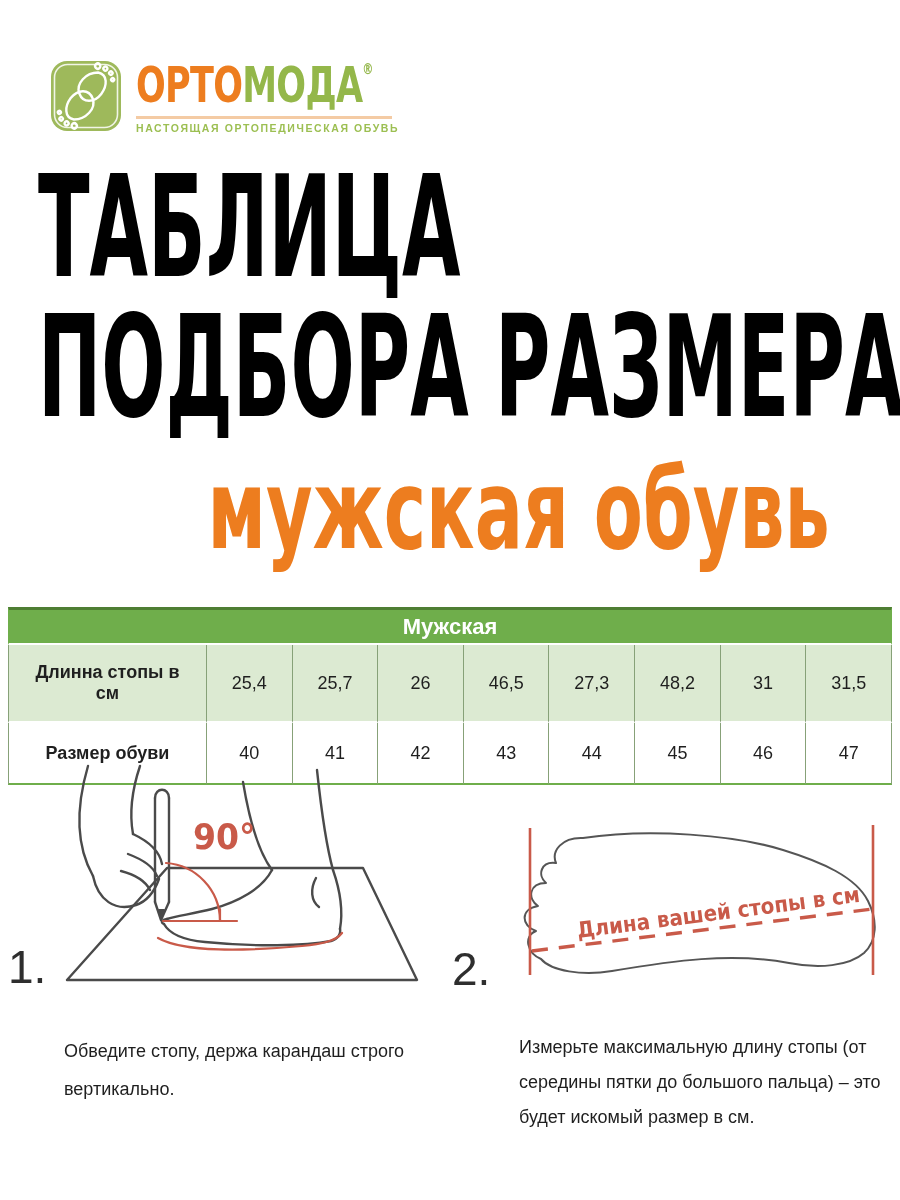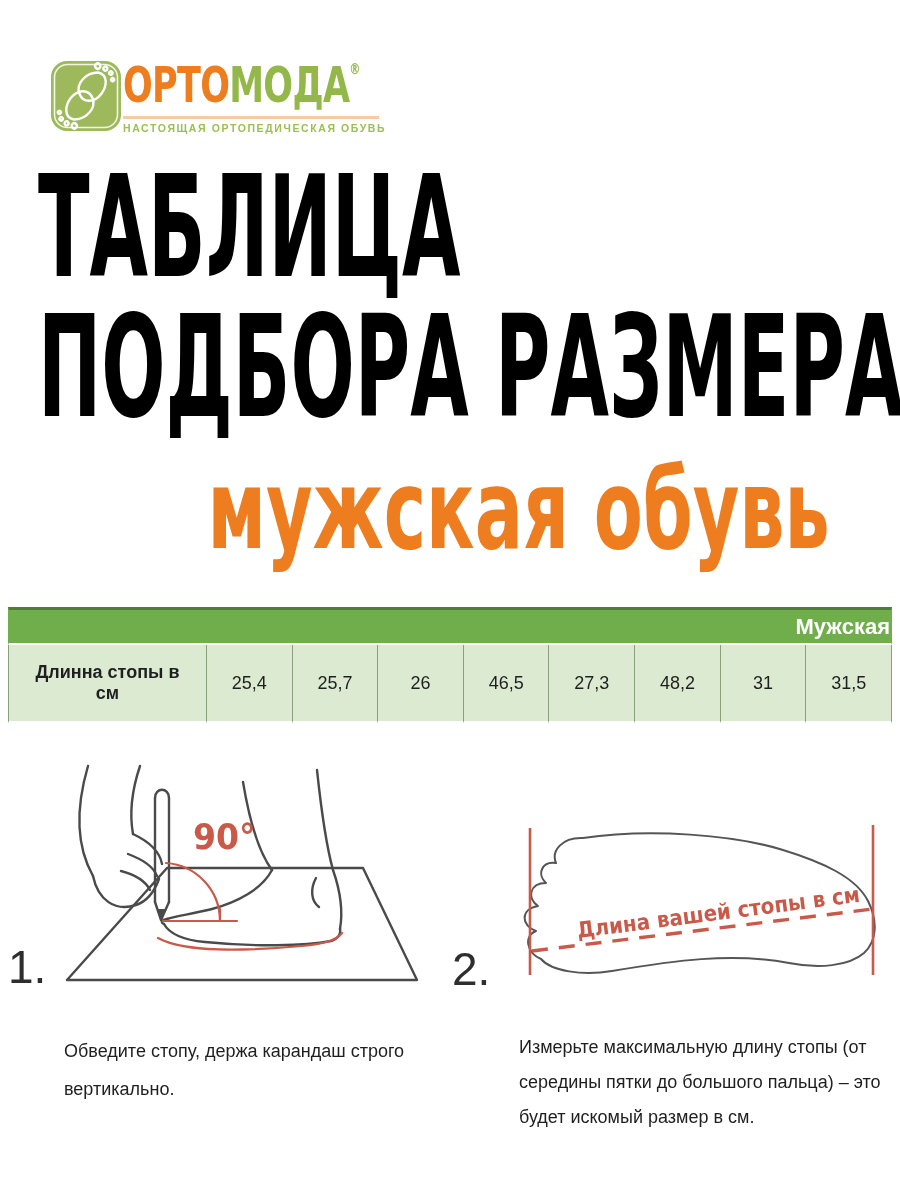--- a/index.html
+++ b/index.html
@@ -3,21 +3,21 @@
 <meta charset="utf-8">
 <style>
   html,body{margin:0;padding:0;background:#fff;}
   .page{
     position:relative;width:900px;height:1200px;background:#ffffff;overflow:hidden;
     font-family:"Liberation Sans","DejaVu Sans",sans-serif;color:#1f1f1f;
   }
   
   .logo{position:absolute;left:50px;top:60px;display:flex;align-items:flex-start;}
   .logo-icon{width:72px;height:72px;flex:0 0 auto;}
-  .logo-textcol{margin-left:1px;position:relative;width:260px;}
+  .logo-textcol{margin-left:14px;position:relative;width:260px;}
   .brand-line{white-space:nowrap;font-weight:bold;font-size:50px;line-height:1;
     transform:scaleX(0.70);transform-origin:left top;letter-spacing:-1px;
     font-family:"DejaVu Sans","Liberation Sans",sans-serif;}
   .brand-orto{color:#ED7D1F;}
   .brand-moda{color:#94B74A;}
   .brand-reg{color:#94B74A;font-size:16px;font-weight:bold;vertical-align:28px;letter-spacing:0;}
   .brand-divider{margin-top:6px;width:256px;height:3px;background:#F4CBA4;}
   .brand-tagline{margin-top:3px;color:#9CBF52;font-weight:bold;font-size:10.5px;
     letter-spacing:1.6px;white-space:nowrap;}
   
@@ -28,21 +28,21 @@
   .title-2{top:298px;}
   .subtitle-wrap{position:absolute;left:0;top:455px;width:900px;text-align:center;padding-left:40px;}
   .subtitle{display:inline-block;white-space:nowrap;color:#ED7D1F;font-weight:bold;
     font-family:"DejaVu Sans","Liberation Sans",sans-serif;font-size:110px;line-height:1;
     transform:scaleX(0.65);transform-origin:center top;}
   
   .size-table{position:absolute;left:8px;top:607px;width:884px;border-collapse:separate;
     border-spacing:0;table-layout:fixed;}
   .size-table th{background:#6FAE4B;color:#fff;font-weight:bold;font-size:22px;height:31px;
     border-top:3px solid #4E7E33;border-bottom:2px solid #ffffff;
-    border-left:1px solid #6FAE4B;border-right:1px solid #6FAE4B;text-align:right;}
+    border-left:1px solid #6FAE4B;border-right:1px solid #6FAE4B;text-align:center;}
   .size-table td{text-align:center;font-size:18px;height:26px;padding:17px;
     border-right:1px solid #87A178;}
   .size-table tr.r1 td{background:#DCEAD2;border-bottom:2px solid #ffffff;}
   .size-table tr.r2 td{background:#ffffff;border-bottom:2px solid #6FAE4B;}
   .size-table td:first-child{border-left:1px solid #87A178;font-weight:bold;}
   .rowlabel{font-weight:bold;}
   
   .fig{position:absolute;}
   .fig1{left:0;top:762px;width:450px;height:250px;}
   .fig2{left:450px;top:780px;width:450px;height:230px;}
@@ -111,20 +111,31 @@
       <td class="rowlabel">Длинна стопы в см</td>
       <td>25,4</td>
       <td>25,7</td>
       <td>26</td>
       <td>46,5</td>
       <td>27,3</td>
       <td>48,2</td>
       <td>31</td>
       <td>31,5</td>
     </tr>
+    <tr class="r2">
+      <td class="rowlabel">Размер обуви</td>
+      <td>40</td>
+      <td>41</td>
+      <td>42</td>
+      <td>43</td>
+      <td>44</td>
+      <td>45</td>
+      <td>46</td>
+      <td>47</td>
+    </tr>
   </tbody>
     </table>
 
   <svg class="fig fig1" viewBox="0 0 450 250" xmlns="http://www.w3.org/2000/svg">
     <g stroke="#4A4A4A" stroke-width="2.4" fill="none" stroke-linecap="round" stroke-linejoin="round">
 
       <path d="M167,106 L363,106 L417,218 L67,218 Z"></path>
 
       <path d="M243,20 C250,62 260,92 272,108"></path>
       <path d="M317,8 C322,55 328,90 333,108"></path>

